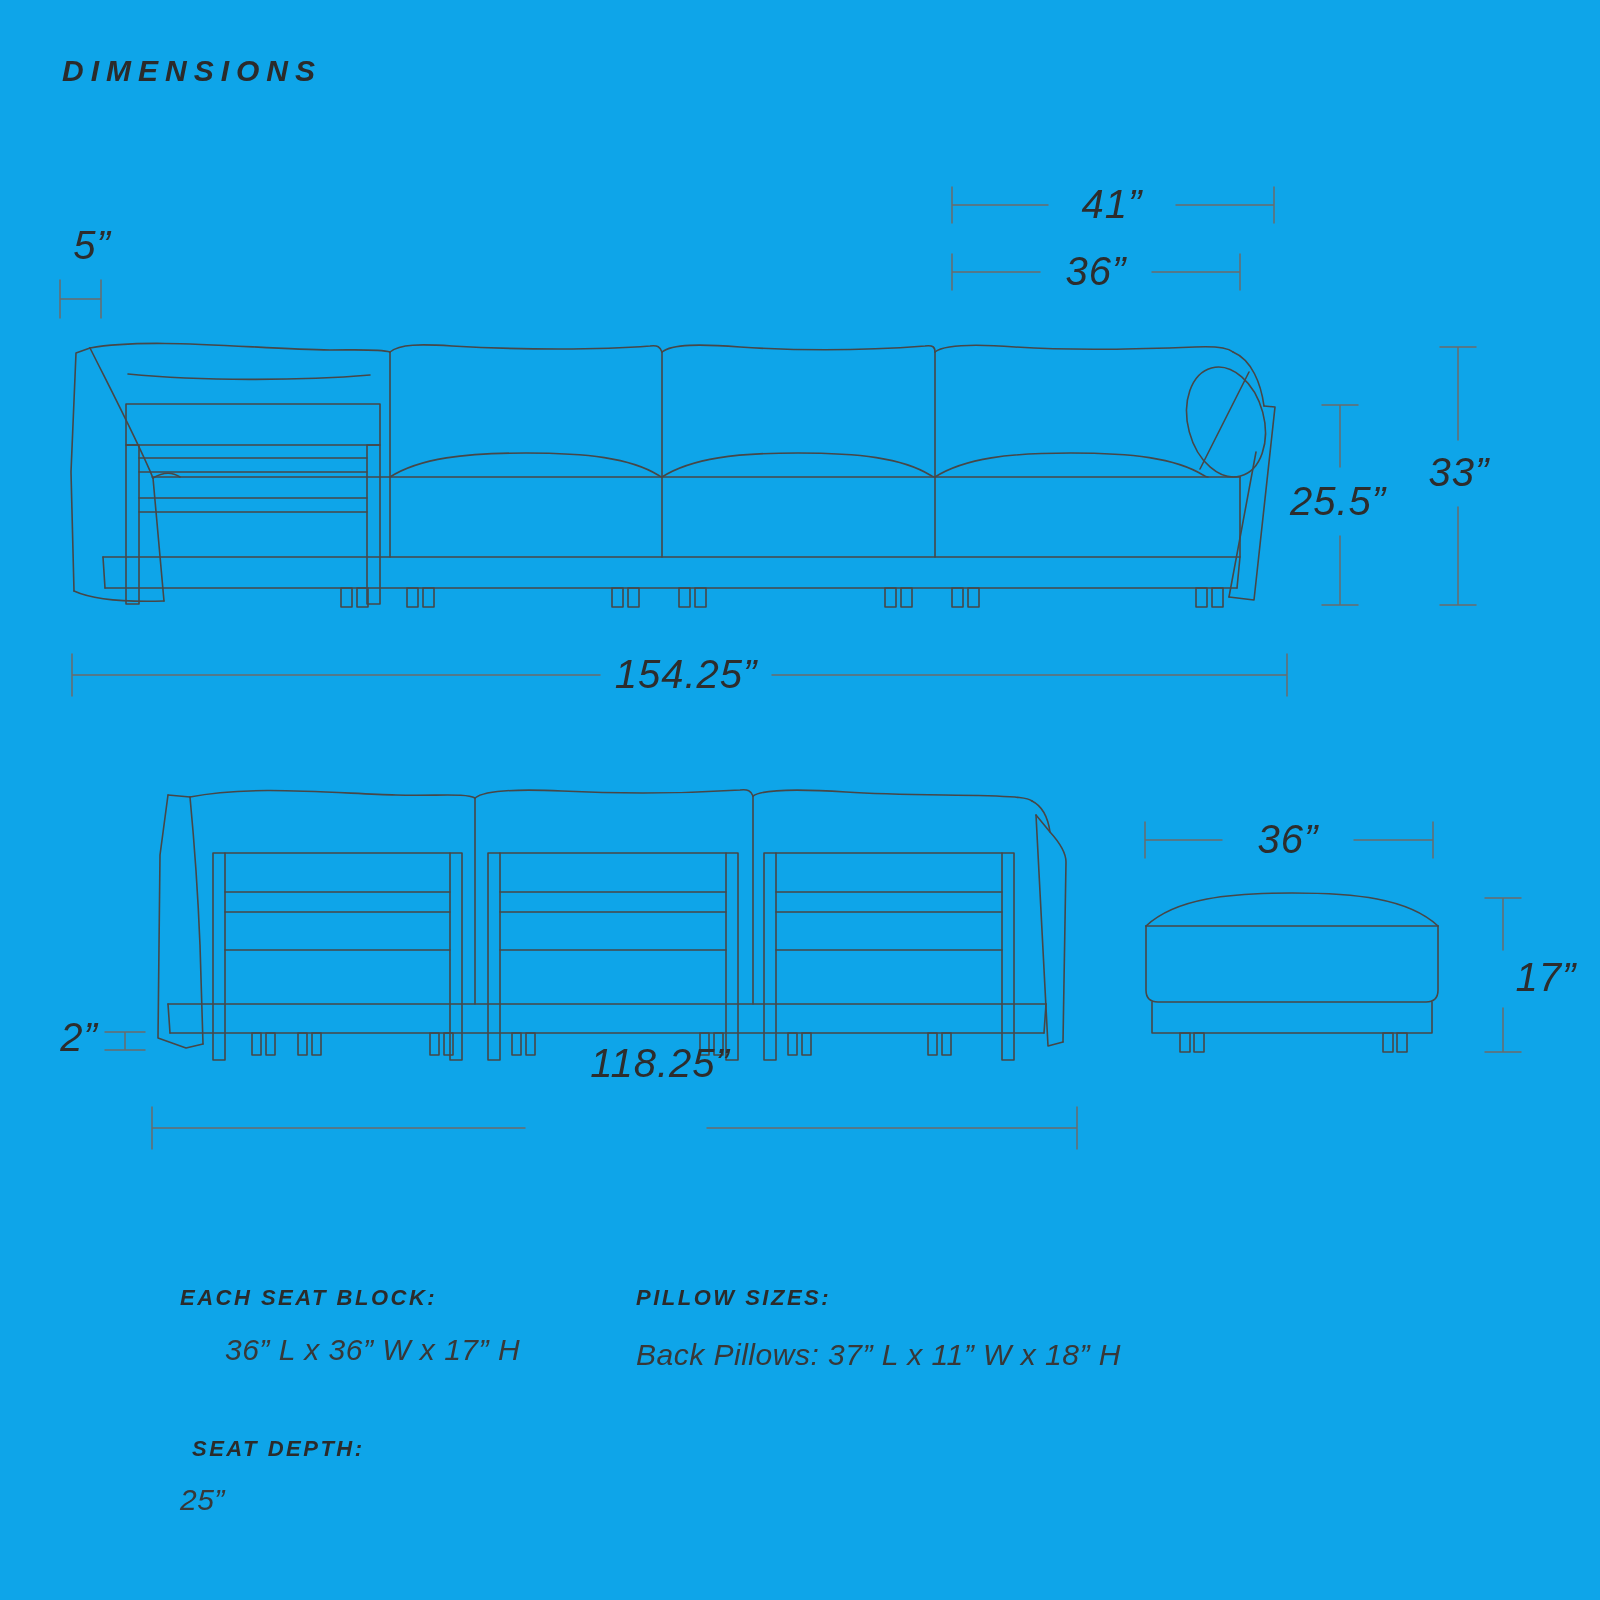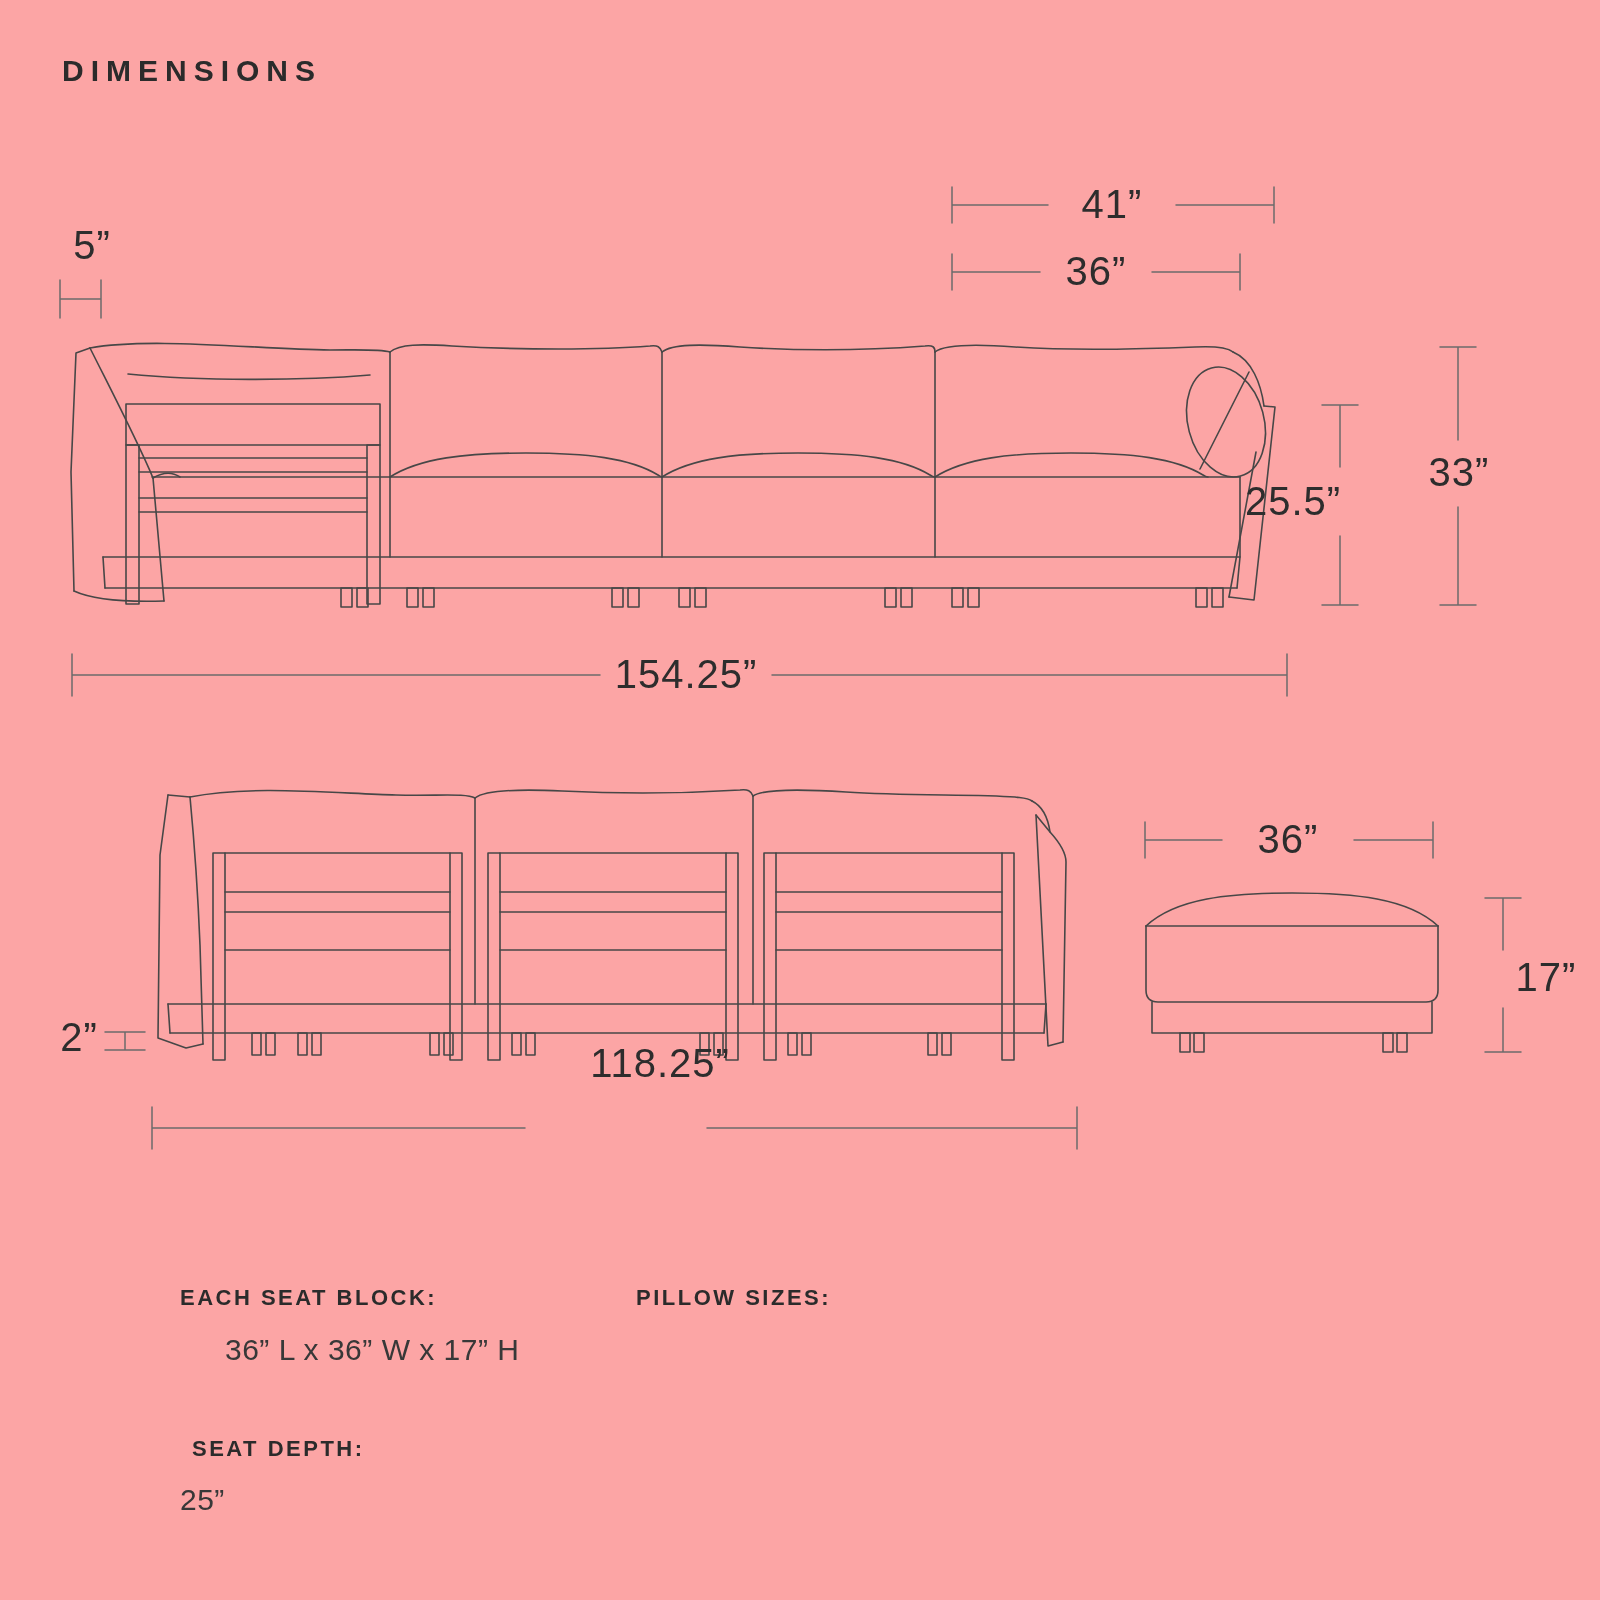--- a/index.html
+++ b/index.html
@@ -1,23 +1,24 @@
 <!DOCTYPE html>
 <html><head>
 <meta charset="utf-8">
 <style>
   html,body{margin:0;padding:0;}
   body{background:#f2f2f0;}
   .canvas{
     position:relative;
     width:1600px;height:1600px;
-    background:#fca5a5;
+    background:#0ea5e9;
     font-family:"Liberation Sans", sans-serif;
     color:#2d2d2d;
     overflow:hidden;
+    font-style:italic;
   }
   .art{position:absolute;left:0;top:0;}
   .lbl{
     position:absolute;
     transform:translate(-50%,-50%);
     font-size:40px;
     letter-spacing:1px;
     color:#2d2d2d;
     white-space:nowrap;
     line-height:1;
@@ -173,30 +174,31 @@
 
       <path d="M 1485,898 H 1521 M 1503,898 V 950 M 1503,1008 V 1052 M 1485,1052 H 1521"></path>
     </g>
   </svg>
 
   <div class="title">DIMENSIONS</div>
 
   <div class="lbl" style="left:92px;top:245px;">5”</div>
   <div class="lbl" style="left:1112px;top:204px;">41”</div>
   <div class="lbl" style="left:1096px;top:271px;">36”</div>
-  <div class="lbl" style="left:1293px;top:501px;text-align:right;">25.5”</div>
+  <div class="lbl" style="left:1338px;top:501px;text-align:right;">25.5”</div>
   <div class="lbl" style="left:1459px;top:472px;">33”</div>
   <div class="lbl" style="left:686px;top:674px;">154.25”</div>
 
   <div class="lbl" style="left:79px;top:1037px;">2”</div>
   <div class="lbl" style="left:616px;top:1063px;margin-left:44px;">118.25”</div>
 
   <div class="lbl" style="left:1288px;top:839px;">36”</div>
   <div class="lbl" style="left:1505px;top:977px;margin-left:41px;">17”</div>
 
   <div class="spec spec-head" style="left:180px;top:1285px;">EACH SEAT BLOCK:</div>
   <div class="spec spec-val" style="left:180px;top:1333px;margin-left:45px;">36” L x 36” W x 17” H</div>
   <div class="spec spec-head" style="left:180px;top:1436px;margin-left:12px;">SEAT DEPTH:</div>
   <div class="spec spec-val" style="left:180px;top:1483px;">25”</div>
 
   <div class="spec spec-head" style="left:636px;top:1285px;">PILLOW SIZES:</div>
+  <div class="spec spec-val" style="left:636px;top:1338px;">Back Pillows: 37” L x 11” W x 18” H</div>
 
 </div>
 
 </body></html>

